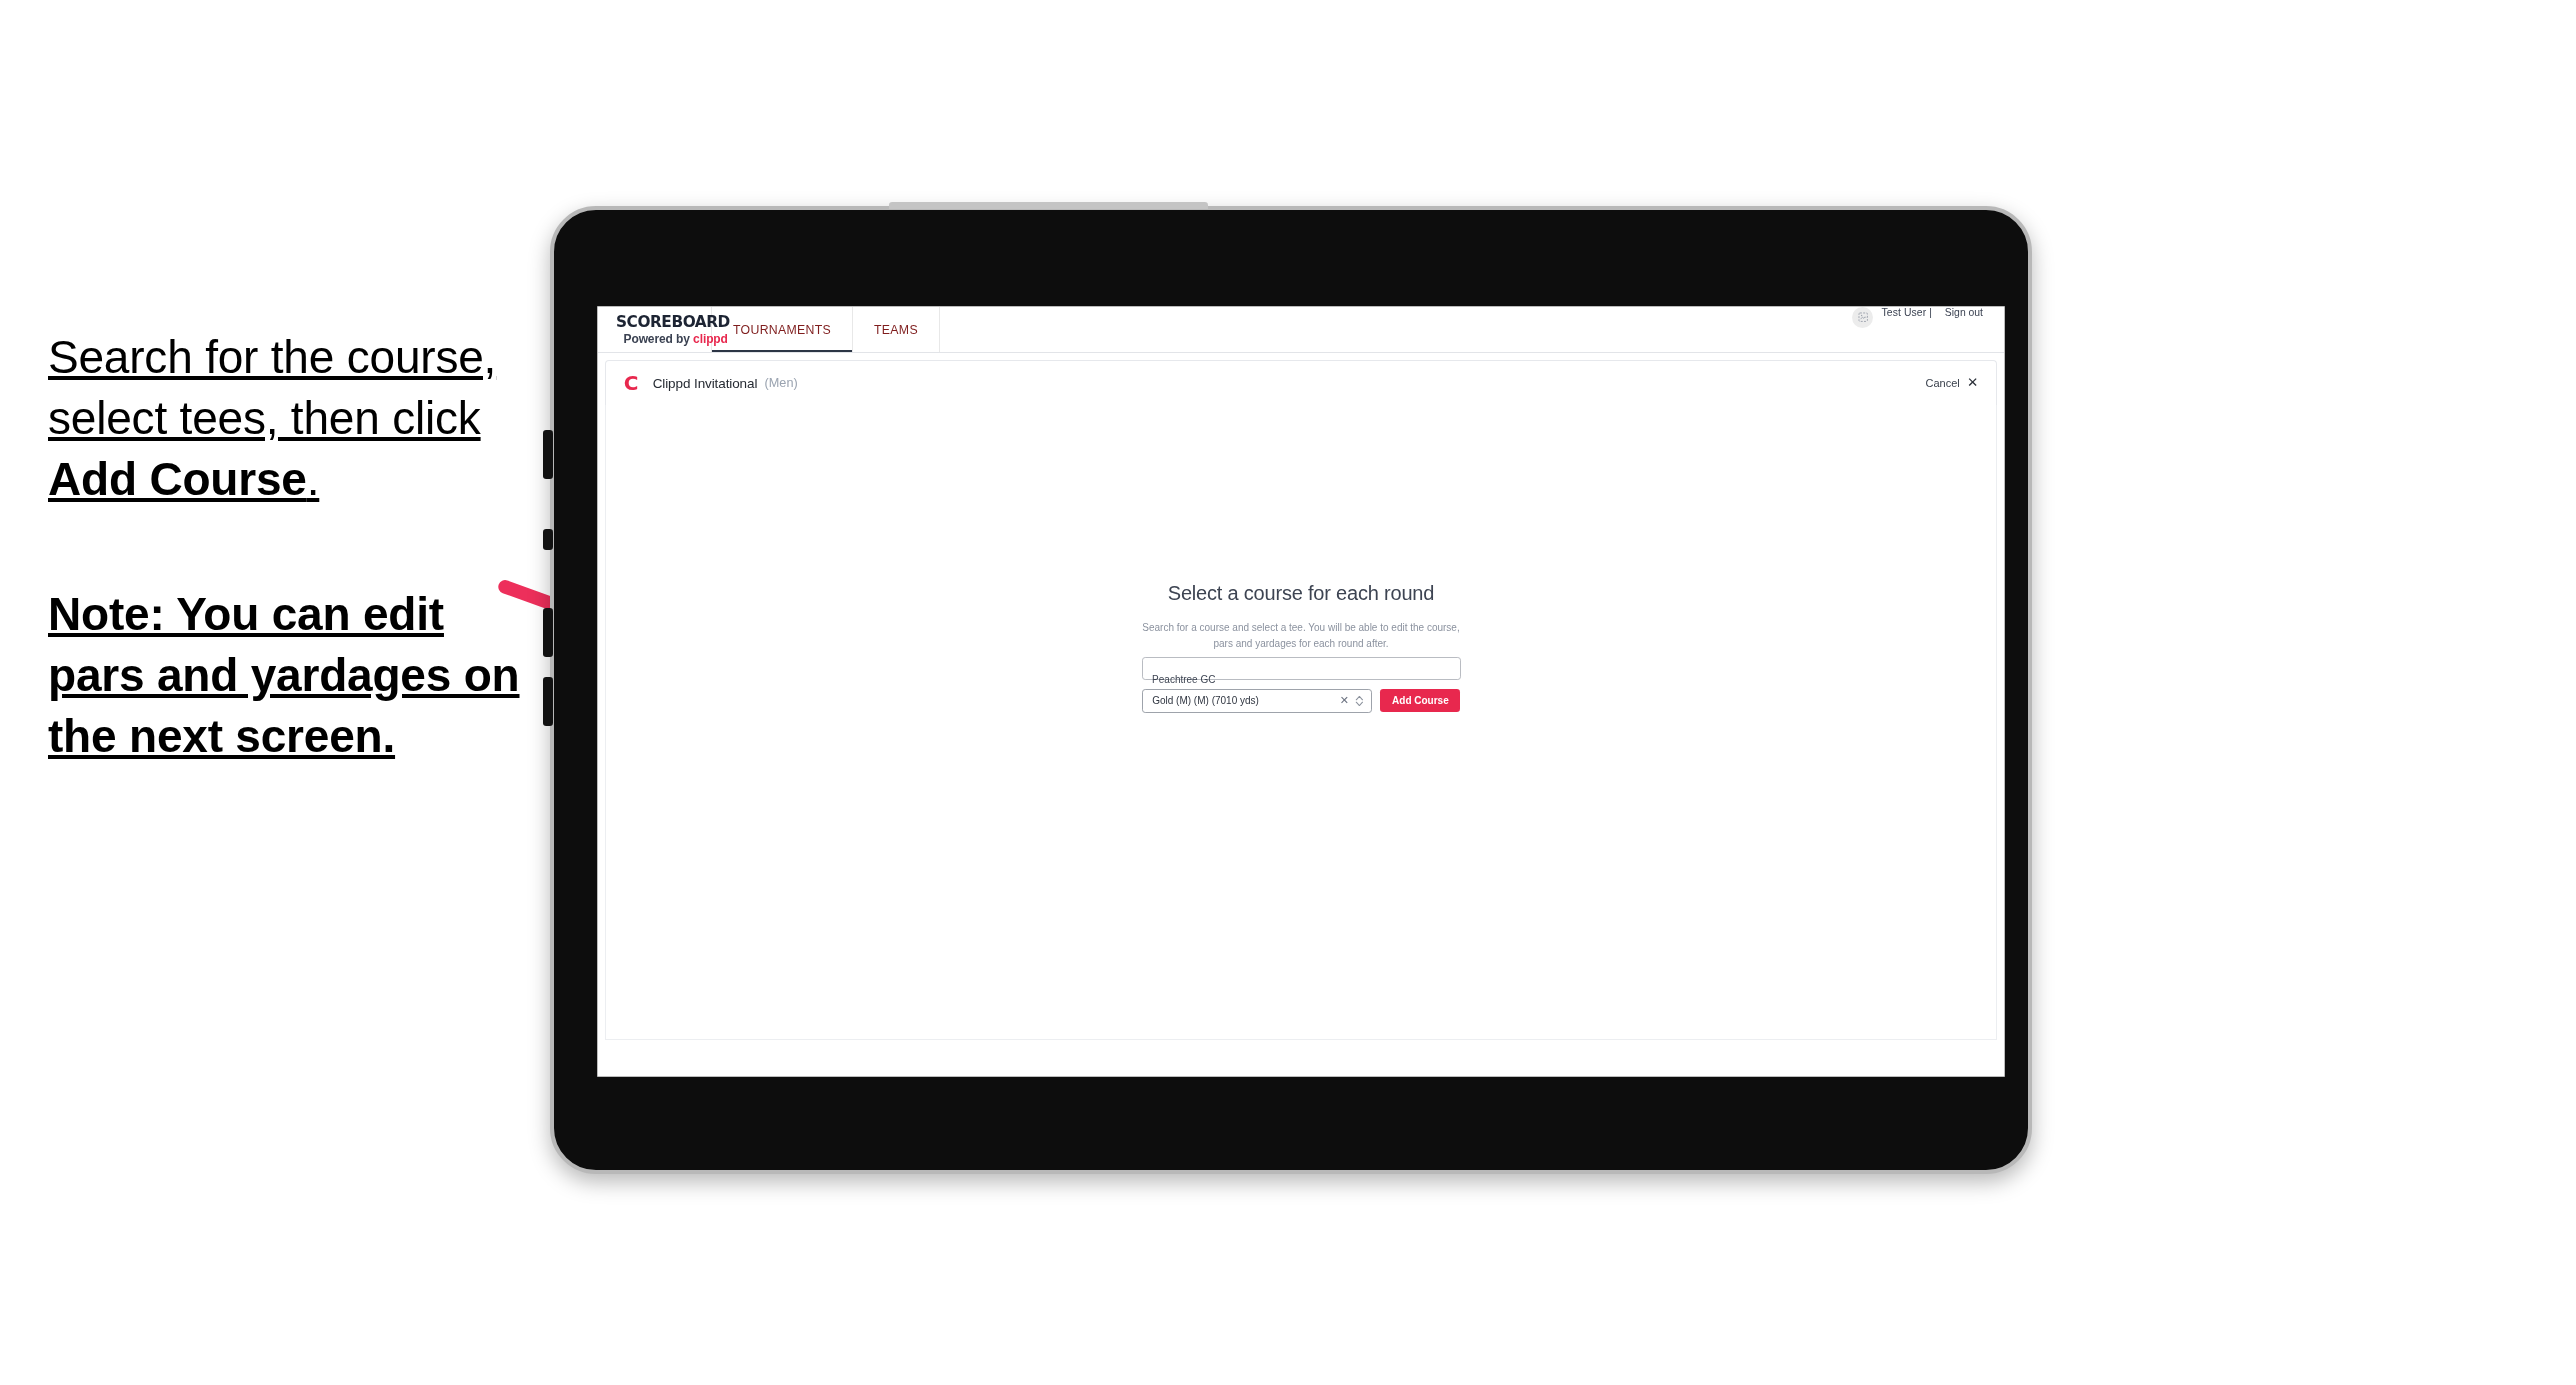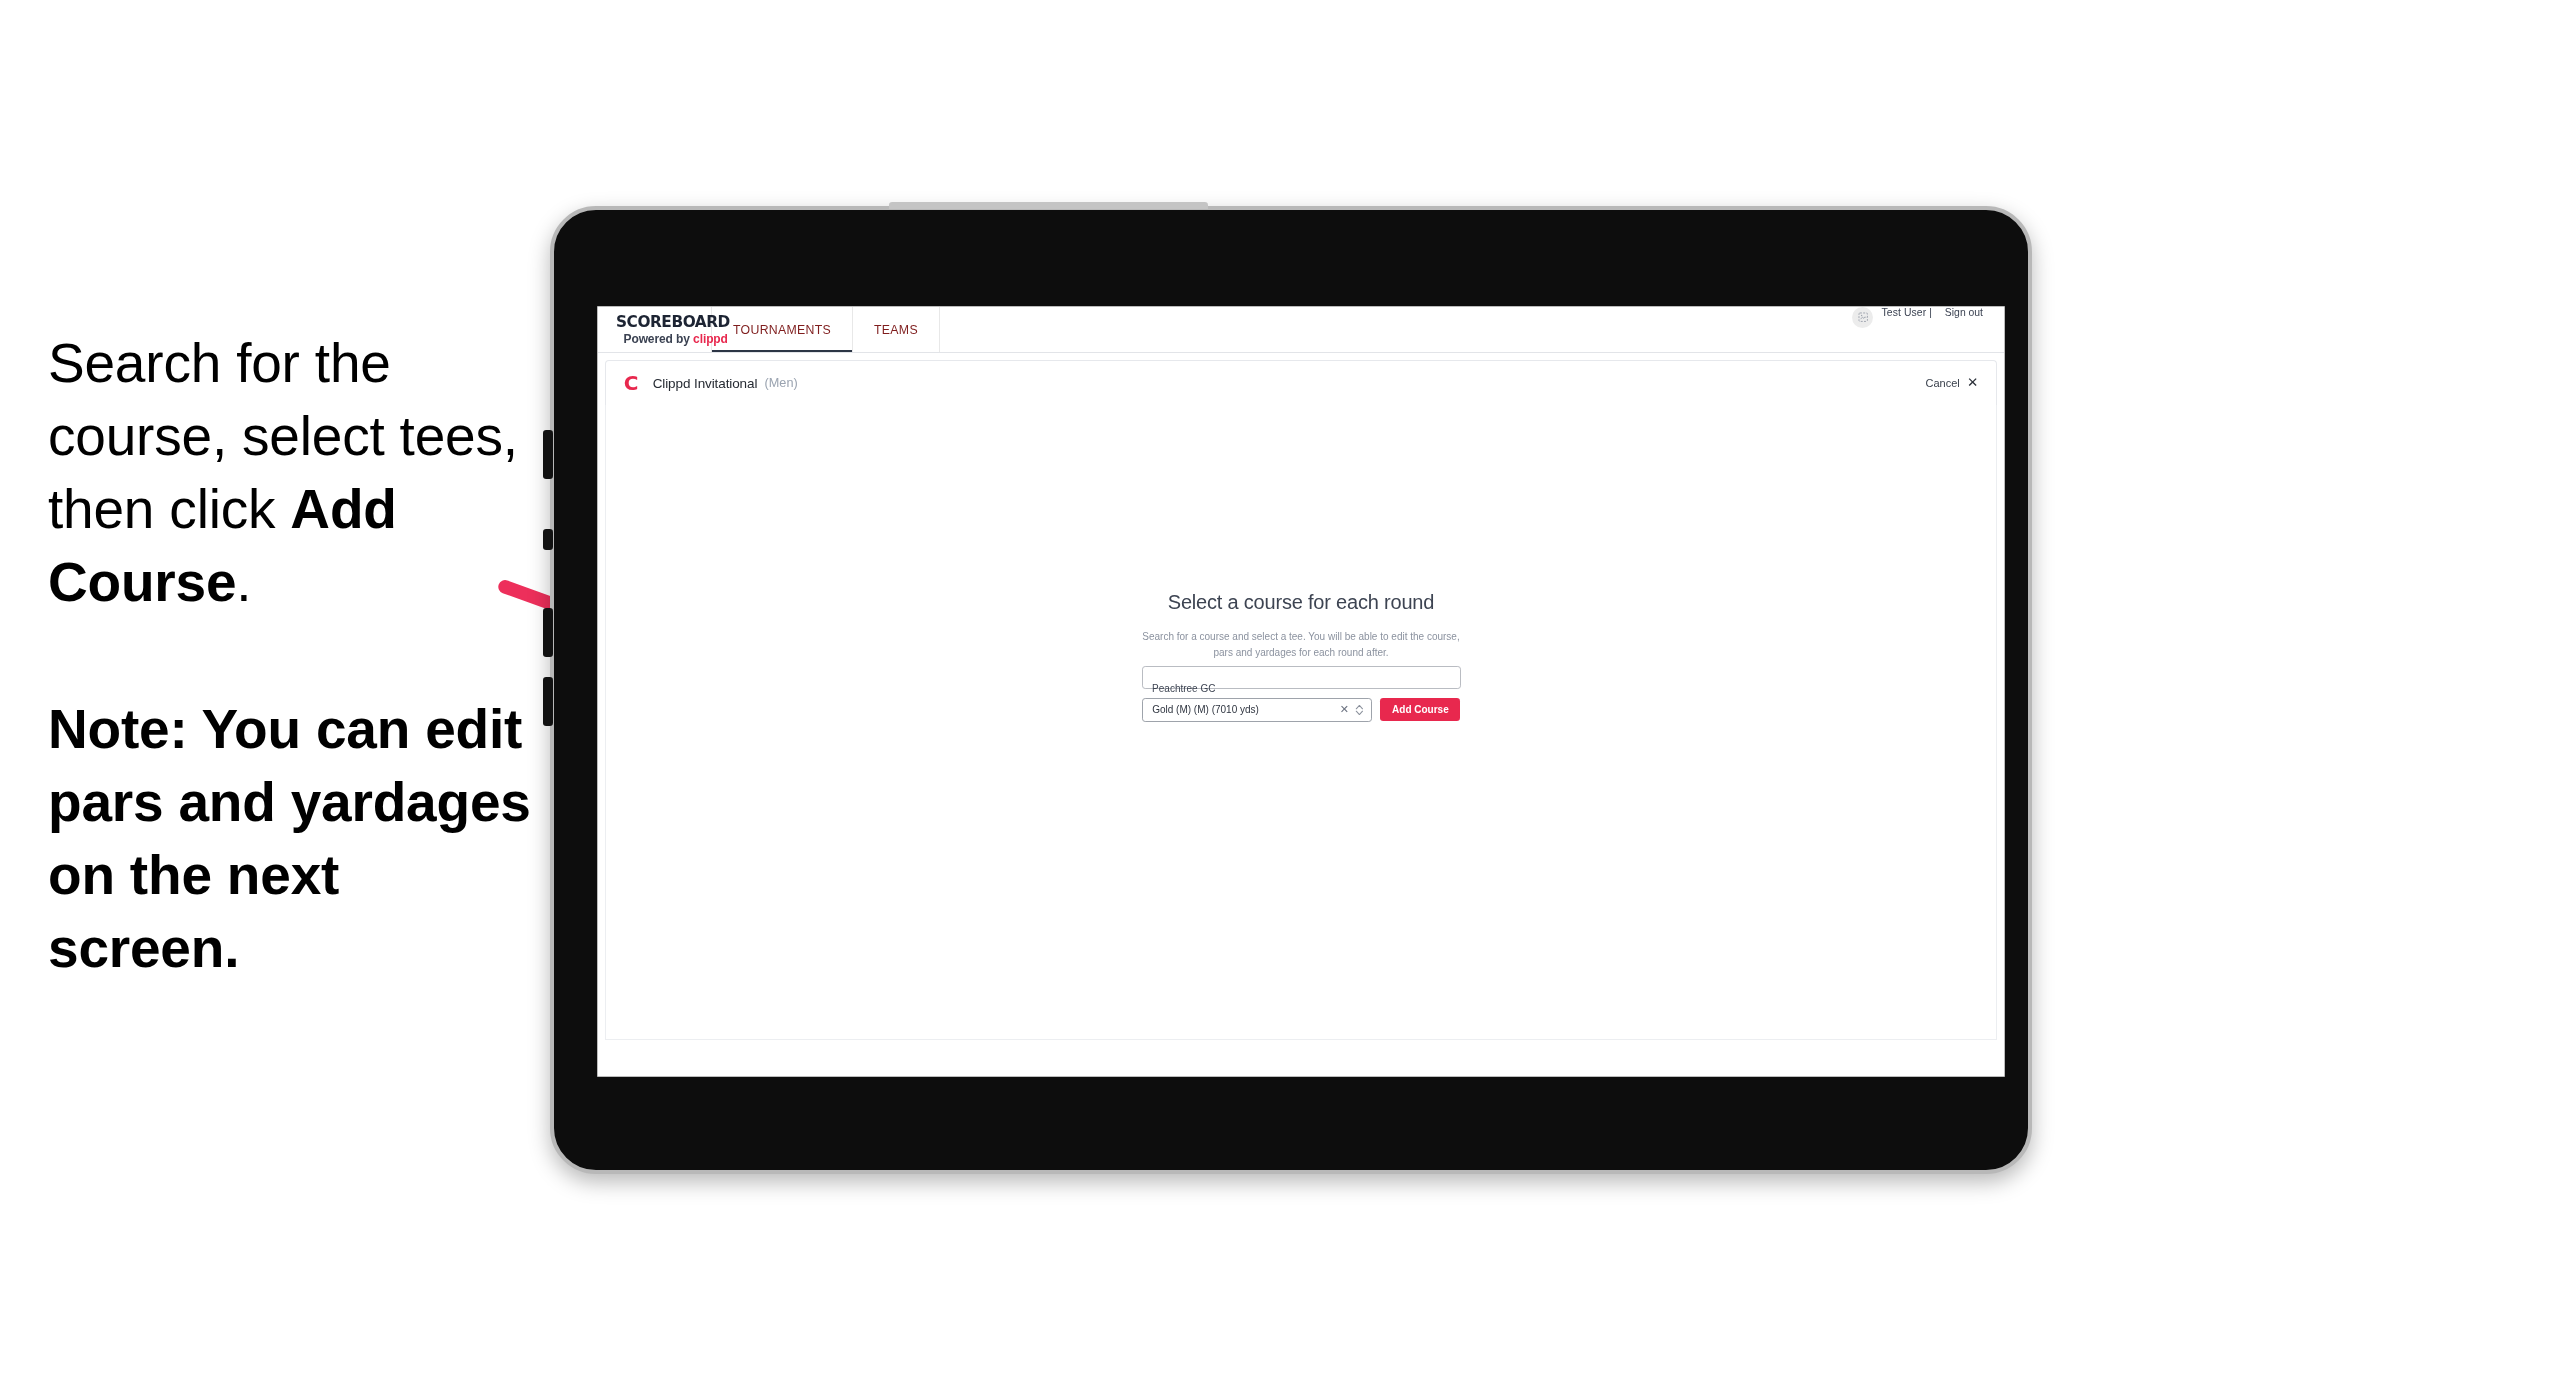--- a/index.html
+++ b/index.html
@@ -21,24 +21,25 @@
   }
 
   
   #instructions {
     position: absolute;
     left: 48px;
     top: 327px;
     width: 494px;
   }
   .instr-para {
-    font-size: 55px;
+    font-size: 46px;
     line-height: 1.33;
     color: #000000;
     letter-spacing: -0.2px;
+    text-decoration: underline;
   }
   .instr-para.bold-all { font-weight: bold; }
   .instr-para .b { font-weight: bold; }
   .instr-gap { height: 73px; }
 
   
   #annotation-arrow {
     position: absolute;
     left: 478px;
     top: 550px;
@@ -244,21 +245,21 @@
     height: calc(100% - 46px - 52px - 36px);
     background: #ffffff;
     margin: 0 7.2px;
     border: 0.8px solid #eceef1;
     border-top: none;
     position: relative;
   }
   #course-panel {
     position: absolute;
     left: 50%;
-    top: 186px;
+    top: 177px;
     transform: translateX(-50%);
     width: 446px;
     text-align: center;
   }
   #panel-heading {
     font-size: 20px;
     color: #3d4452;
     letter-spacing: -0.2px;
     margin-bottom: 15px;
   }

